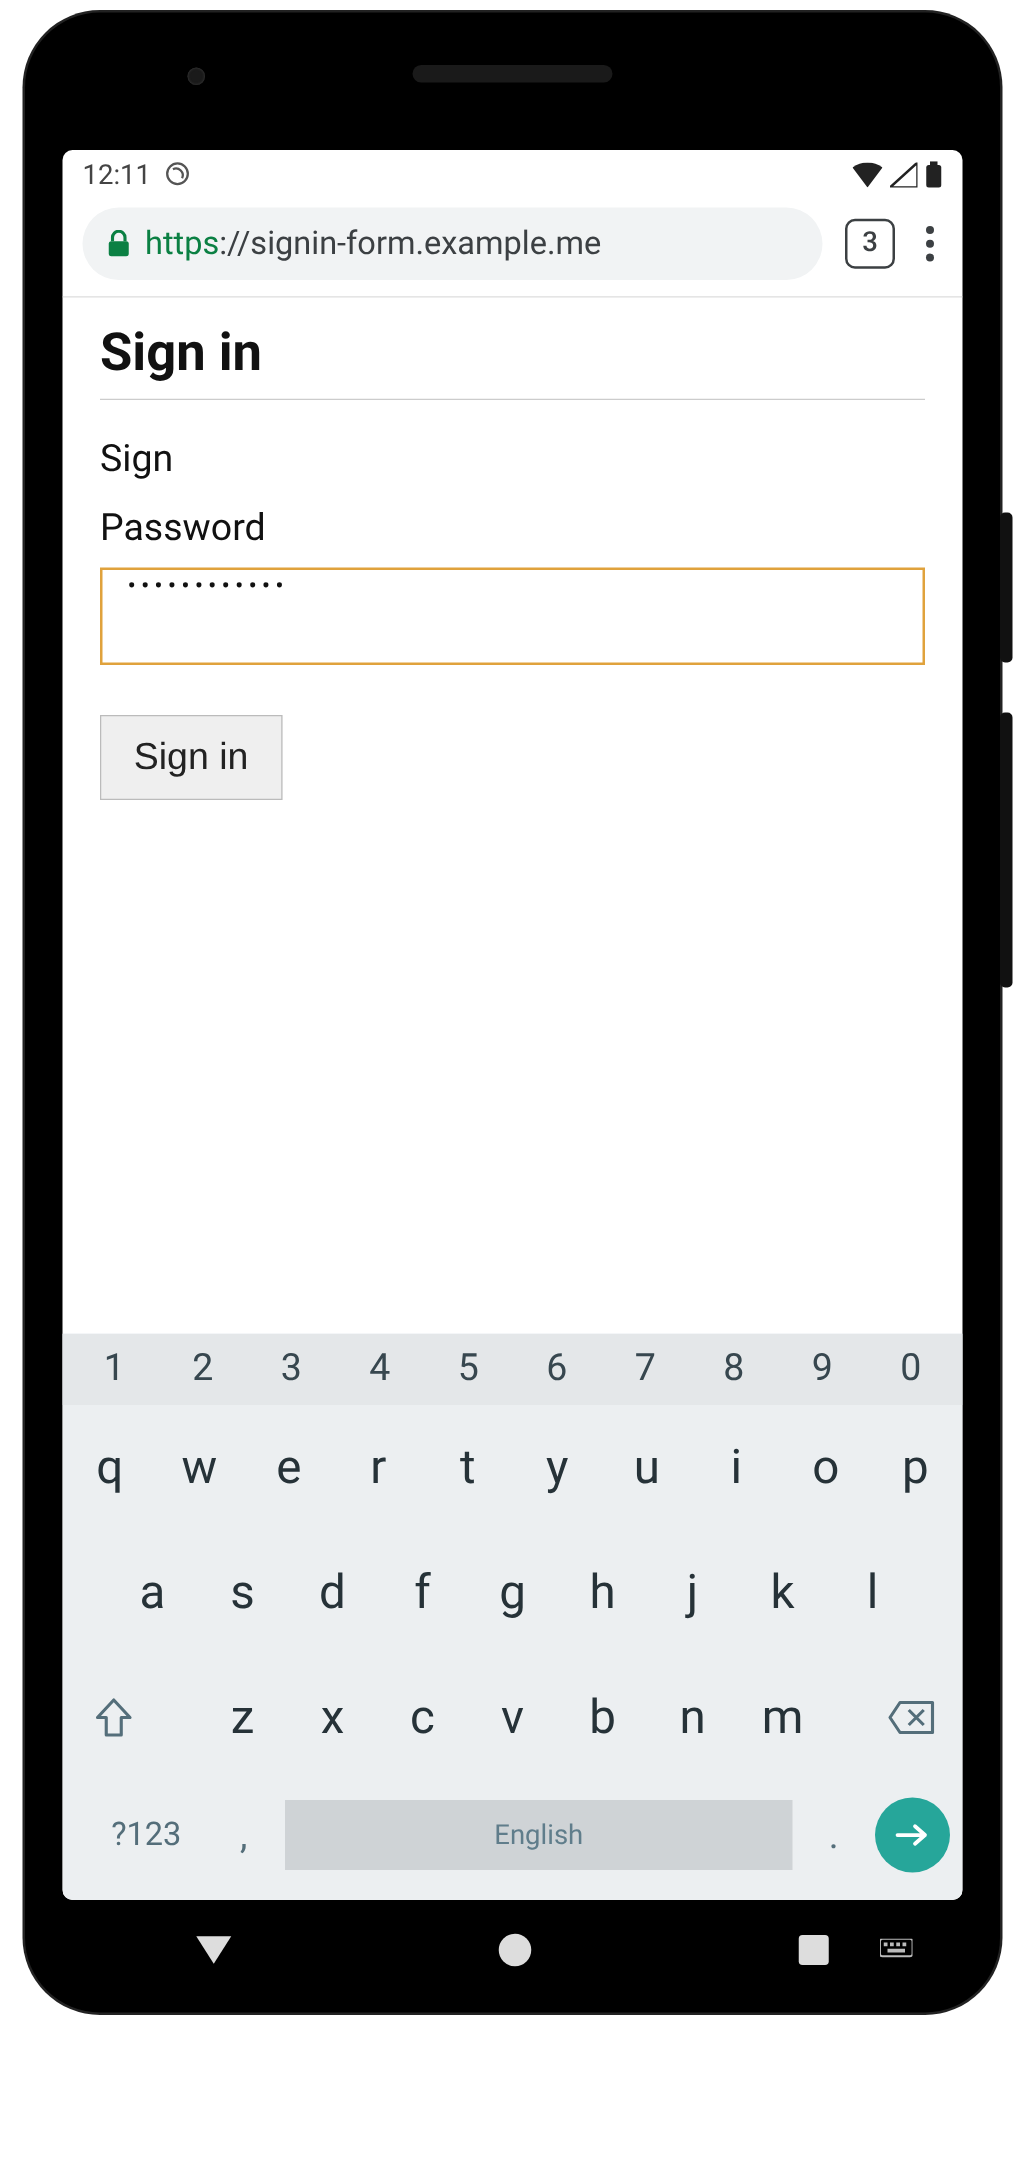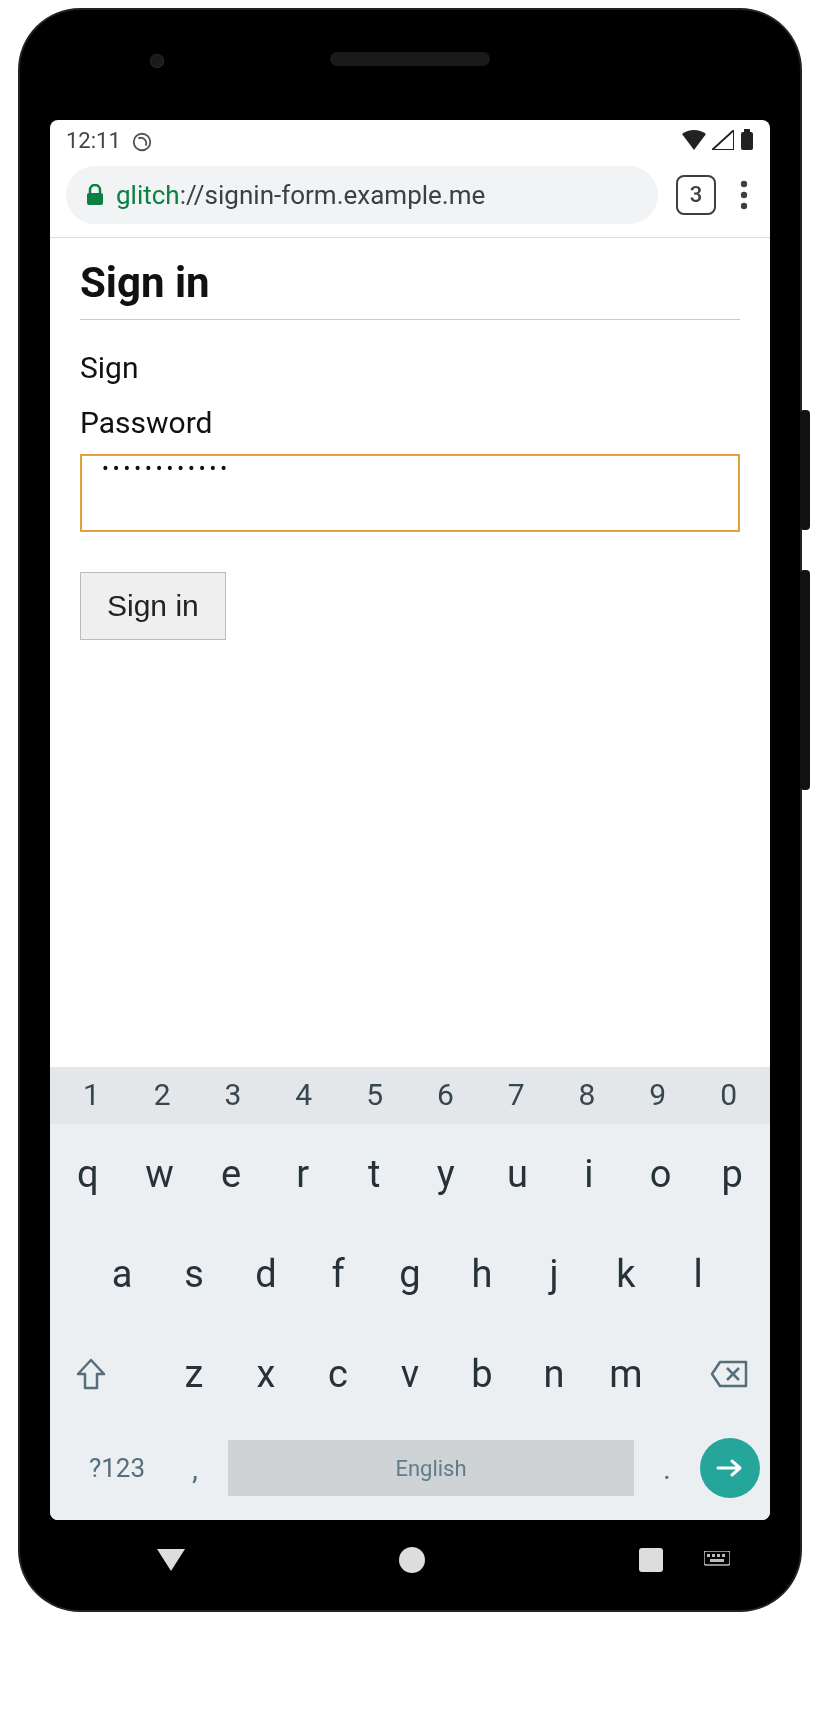--- a/index.html
+++ b/index.html
@@ -47,21 +47,21 @@
     display:flex; flex-direction:column;
   }
 
   
   .statusbar {
     height:40px;
     display:flex; align-items:center; justify-content:space-between;
     padding:0 16px;
     font-size:22px; color:#444;
   }
-  .status-left { display:flex; align-items:flex-end; gap:10px; }
+  .status-left { display:flex; align-items:flex-start; gap:10px; }
   .status-right { display:flex; align-items:center; gap:6px; }
 
   
   .toolbar {
     height:78px;
     display:flex; align-items:center; gap:18px;
     padding:0 16px 8px 16px;
     border-bottom:1px solid #ddd;
   }
   .omnibox {
@@ -251,21 +251,21 @@
 
     <div class="toolbar">
       <div class="omnibox">
         <span class="lock-icon">
           <svg width="18" height="22" viewBox="0 0 18 22" fill="#0b8043">
               <rect x="1" y="9" width="16" height="12" rx="2"></rect>
               <path d="M4 9 V6 a5 5 0 0 1 10 0 V9" fill="none" stroke="#0b8043" stroke-width="2.5"></path>
             </svg>
         </span>
         <span>
-          <span class="url-scheme">glitch</span><span class="url-rest">://</span><span class="url-rest">signin-form.example.me</span>
+          <span class="url-scheme">https</span><span class="url-rest">://</span><span class="url-rest">signin-form.example.me</span>
         </span>
       </div>
       <div class="tab-count">
         <span>3</span>
       </div>
       <div class="menu-icon">
         <svg width="8" height="30" viewBox="0 0 8 30" fill="#3c4043">
             <circle cx="4" cy="4" r="3.2"></circle>
             <circle cx="4" cy="15" r="3.2"></circle>
             <circle cx="4" cy="26" r="3.2"></circle>

